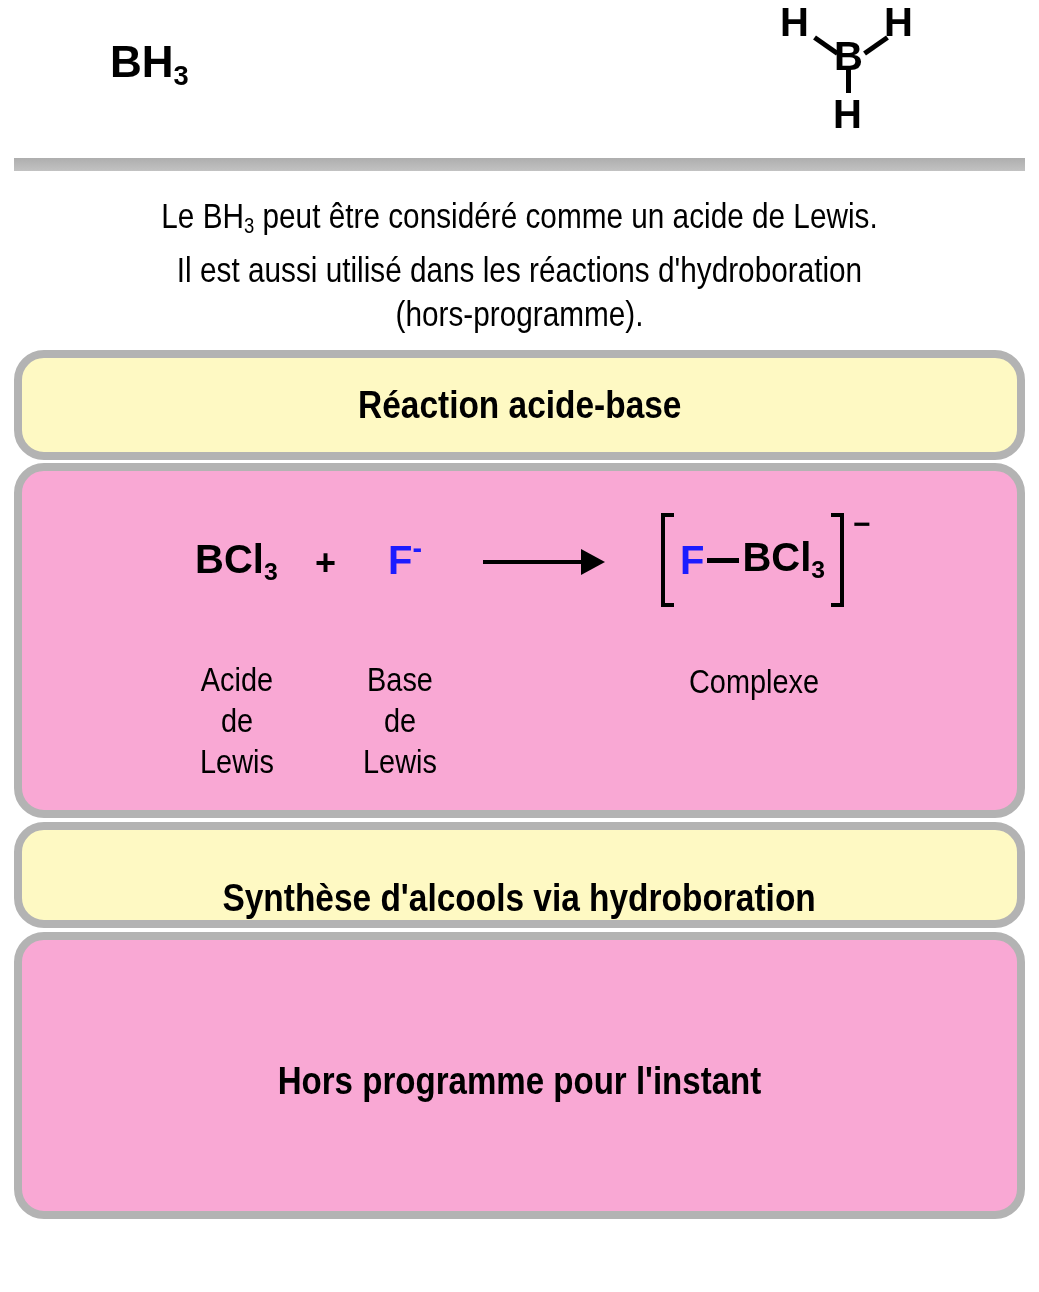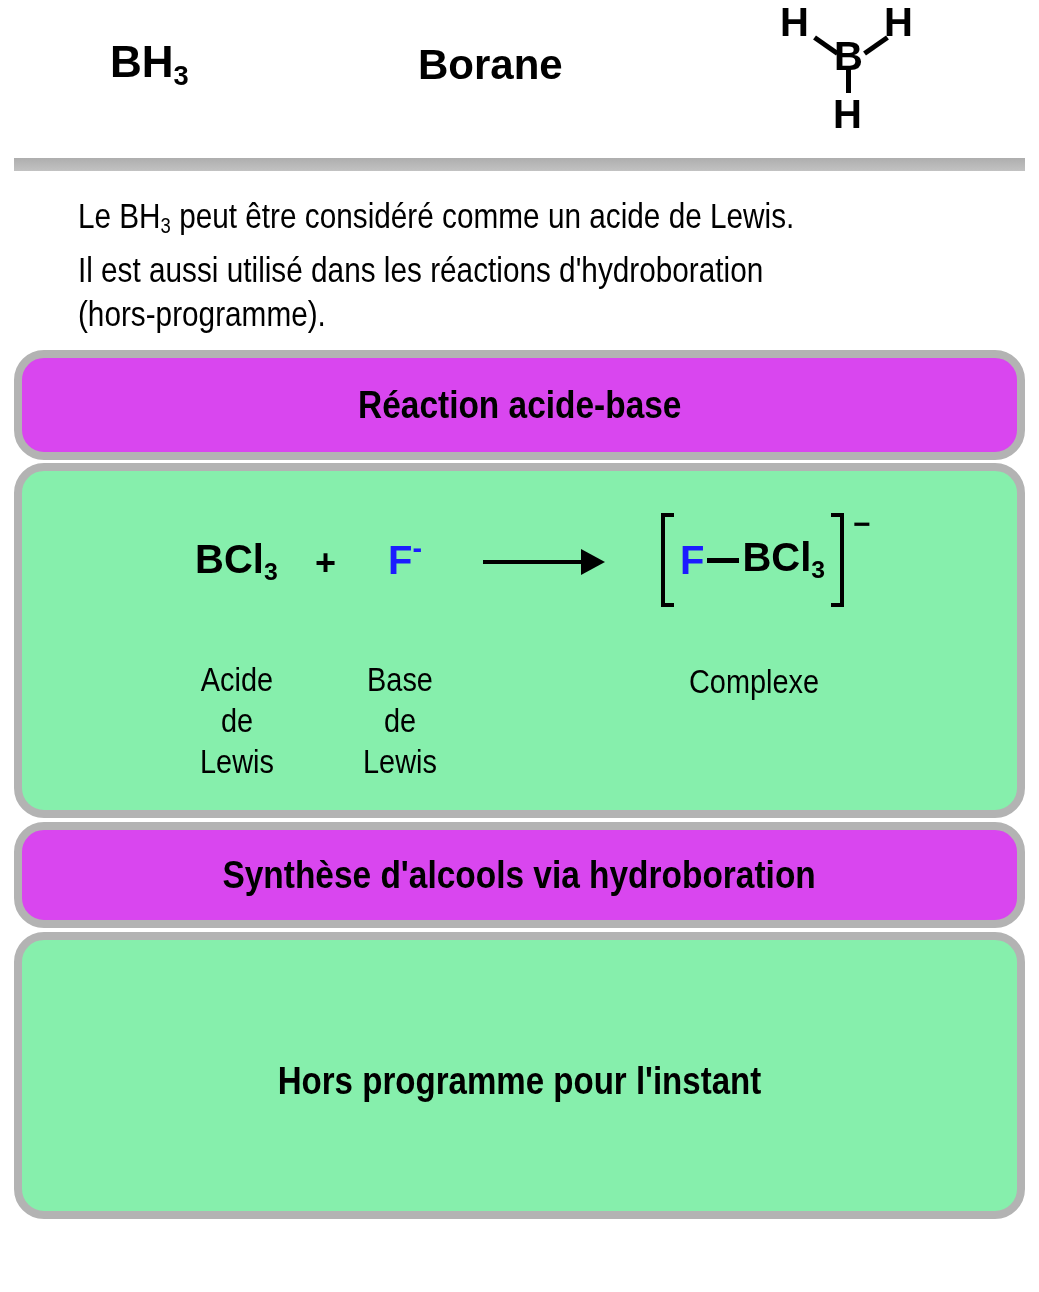--- a/index.html
+++ b/index.html
@@ -34,38 +34,38 @@
   .bond { position: absolute; background: #000; }
   .bond-tl { left: 42px; top: 41px; width: 28px; height: 5px; transform: rotate(35deg); }
   .bond-tr { left: 92px; top: 41px; width: 28px; height: 5px; transform: rotate(-35deg); }
   .bond-v  { left: 76px; top: 66px; width: 5px; height: 25px; }
   
   .divider {
     position: absolute; left: 14px; top: 158px; width: 1011px; height: 13px;
     background: linear-gradient(#aeaeae, #c2c2c2);
   }
   
-  .intro { position: absolute; left: 0; top: 194px; width: 100%; text-align: left; }
+  .intro { position: absolute; left: 0; top: 194px; width: 100%; text-align: center; }
   .intro-line {
     font-size: 35px; line-height: 44px;
     transform: scaleX(0.85); transform-origin: center;
     white-space: nowrap;
   }
   .intro-line sub { font-size: 0.62em; vertical-align: -0.25em; }
   
   .box {
     position: absolute; left: 14px; width: 1011px;
     border: 8px solid #b3b3b3; border-radius: 30px;
     box-sizing: border-box;
   }
-  .header-box { background: #d946ef; display: flex; align-items: center; justify-content: center; }
-  .content-box { background: #86efac; }
+  .header-box { background: #fef9c3; display: flex; align-items: center; justify-content: center; }
+  .content-box { background: #f9a8d4; }
   .box-title1 { top: 350px; height: 110px; }
   .box-reaction { top: 463px; height: 355px; }
-  .box-title2 { top: 822px; height: 106px; }
+  .box-title2 { top: 822px; height: 106px; align-items: flex-end; }
   .box-bottom { top: 932px; height: 287px; }
   .section-title {
     margin: 0; font-size: 38px; font-weight: bold;
     transform: scaleX(0.88); transform-origin: center; white-space: nowrap;
   }
   
   .chem { font-size: 40px; font-weight: bold; line-height: 1; white-space: nowrap; }
   .chem sub { font-size: 0.62em; vertical-align: -0.28em; }
   .chem sup { font-size: 0.72em; vertical-align: 0.55em; }
   .r-acid  { position: absolute; left: 173px; top: 68px; }
@@ -100,21 +100,20 @@
     transform: scaleX(0.87); transform-origin: center; white-space: nowrap;
   }
 </style>
 </head>
 <body>
 
 <div class="canvas">
 
   <div class="bh3-label formula"><span>BH</span><sub>3</sub></div>
 
-  <div class="compound-name">Borane</div>
 
   <div class="structure">
     <span class="atom atom-h-tl">H</span>
     <span class="atom atom-h-tr">H</span>
     <span class="atom atom-b">B</span>
     <span class="atom atom-h-b">H</span>
     <div class="bond bond-tl"></div>
     <div class="bond bond-tr"></div>
     <div class="bond bond-v"></div>
   </div>

